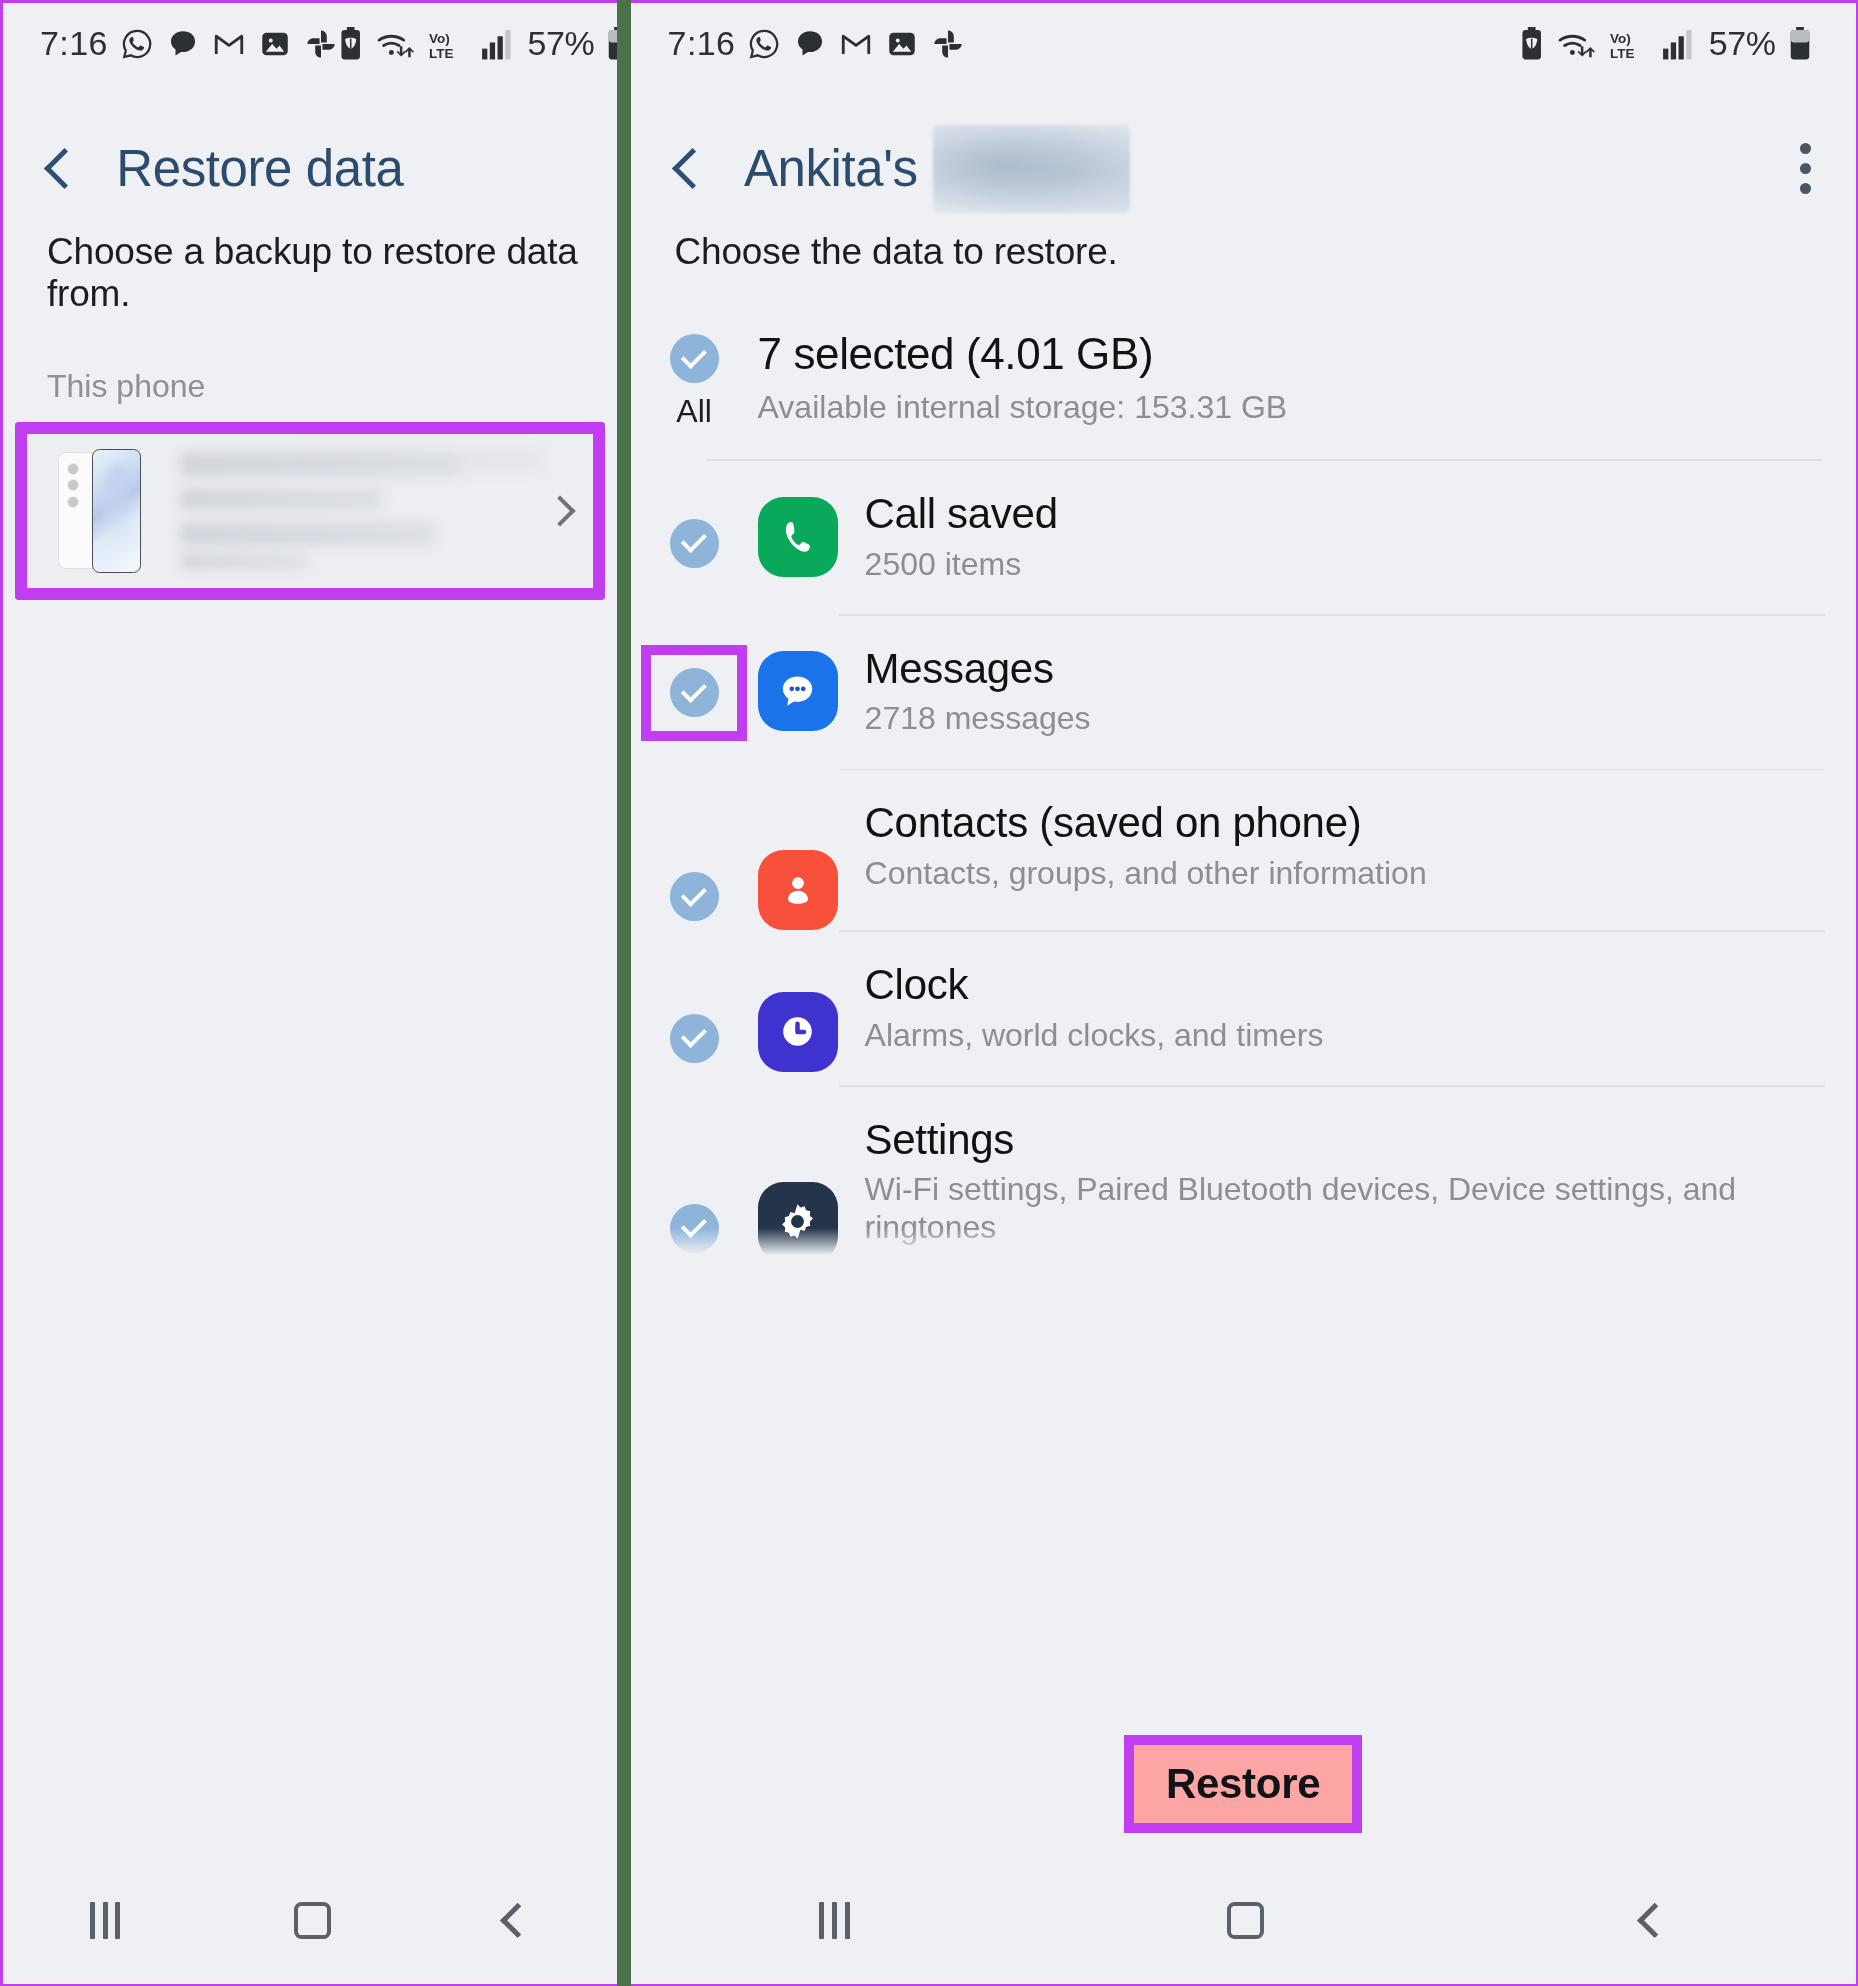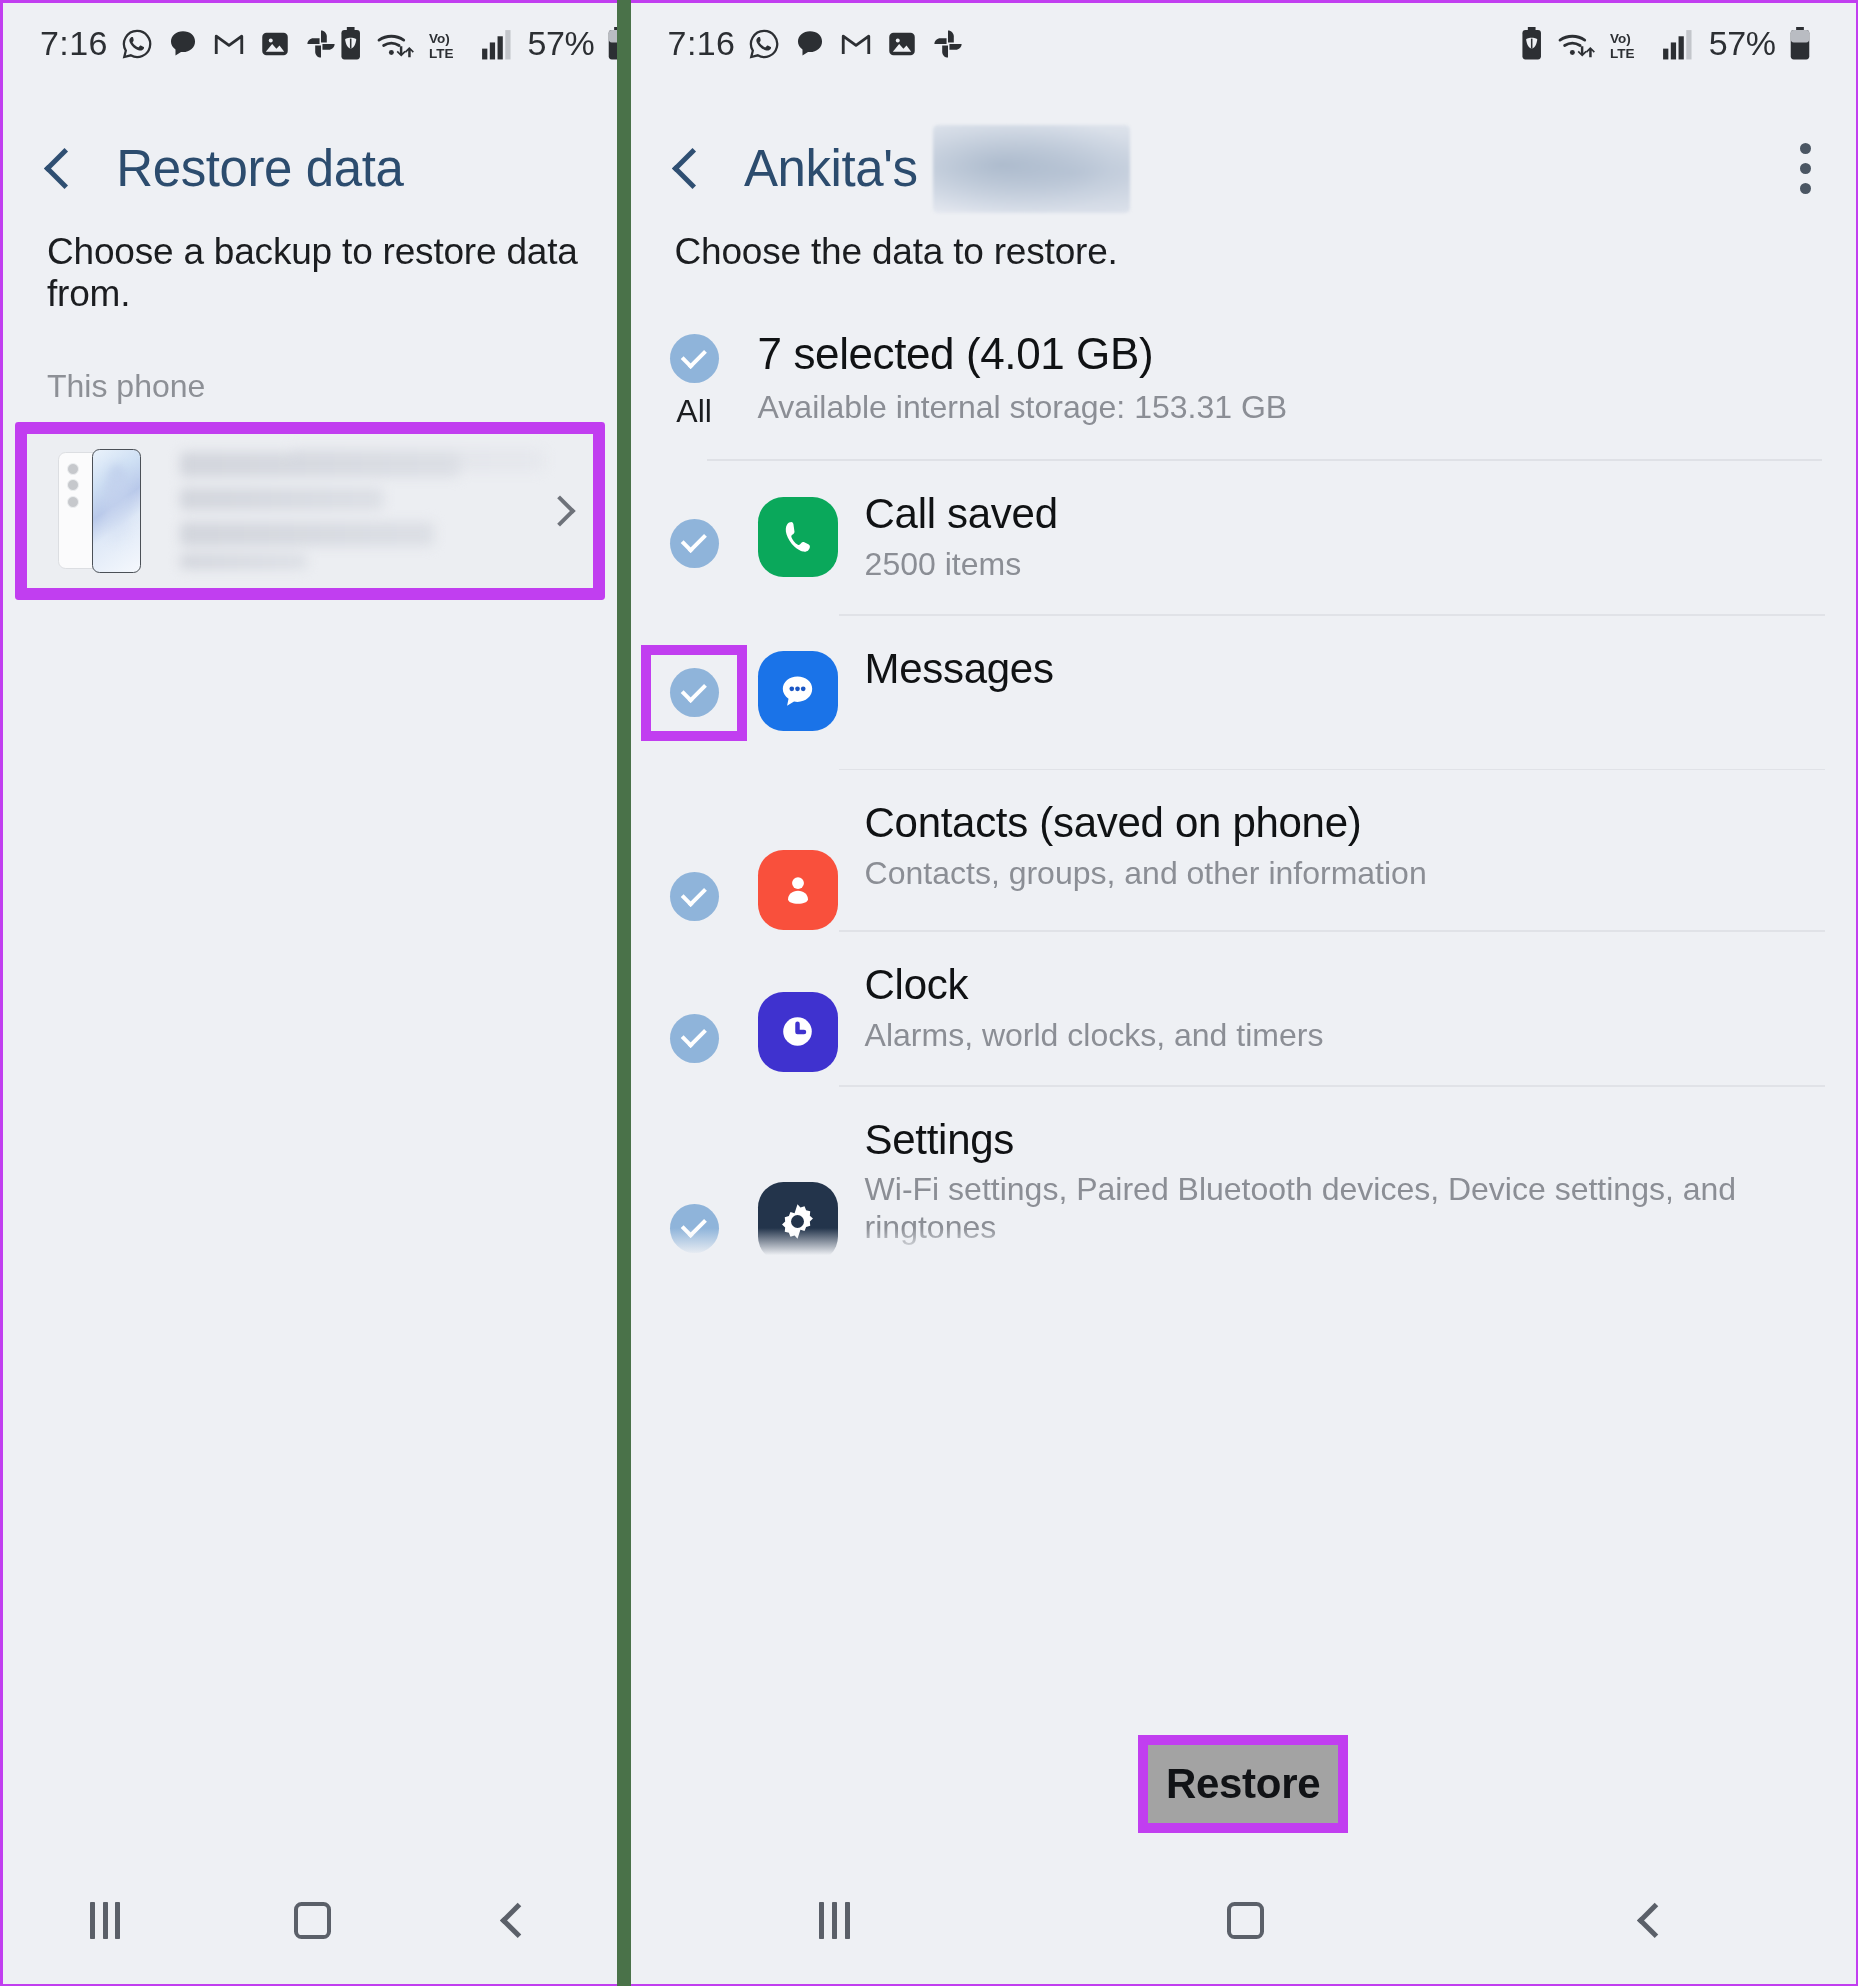--- a/index.html
+++ b/index.html
@@ -236,22 +236,22 @@
   }
 
   
   .restore-wrap {
     position: absolute;
     left: 50%; transform: translateX(-50%);
     bottom: 151px;
   }
   .restore-hl { border: 10.2px solid #c13ef0; }
   .restore-btn {
-    width: 190px; height: 78px;
-    background: #a3a3a3;
+    width: 218px; height: 78px;
+    background: #fca5a5;
     display: flex; align-items: center; justify-content: center;
     font-size: 42px; color: #111316; font-weight: 700;
     letter-spacing: -0.3px;
     padding: 0 12px;
   }
 
   
   .navbar {
     position: absolute; left: 0; right: 0; bottom: 0;
     height: 127px;
@@ -488,20 +488,21 @@
         <div class="app-icon ic-messages">
           <svg width="49" height="49" viewBox="0 0 24 24">
               <path fill="#fff" d="M12 4.6c-4 0-7.2 2.7-7.2 6.1 0 2 1.1 3.7 2.8 4.8l-.7 3.5 3.4-2.1c.6.1 1.2.2 1.7.2 4 0 7.2-2.7 7.2-6.4S16 4.6 12 4.6Z"></path>
               <circle cx="9.2" cy="10.7" r="1.15" fill="#1a56c4"></circle>
               <circle cx="12" cy="10.7" r="1.15" fill="#1a56c4"></circle>
               <circle cx="14.8" cy="10.7" r="1.15" fill="#1a56c4"></circle>
             </svg>
         </div>
         <div class="row-text">
           <div class="row-title">Messages</div>
+          <div class="row-sub">2718 messages</div>
         </div>
       </div>
       <div class="row-divider"></div>
 
       <div class="row">
         <div class="row-check-col" style="padding-top:73px">
           <div class="check"></div>
         </div>
         <div class="app-icon ic-contacts" style="margin-top:51px">
           <svg width="46" height="46" viewBox="0 0 24 24">

